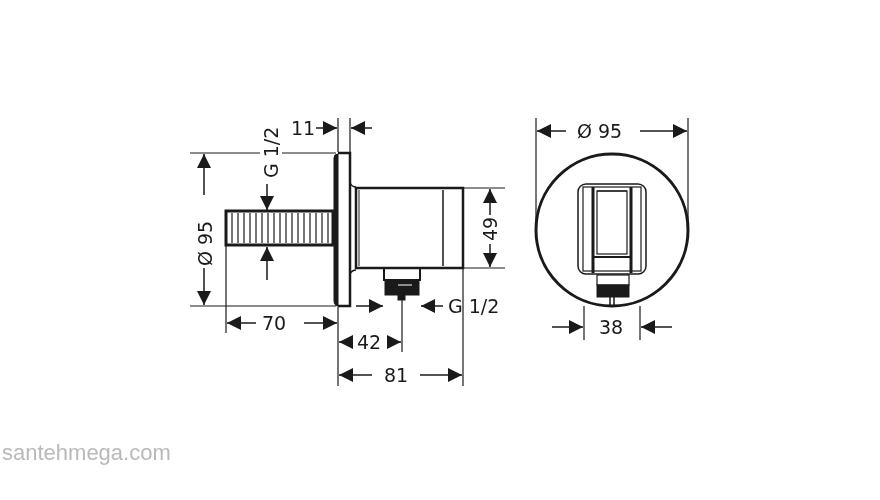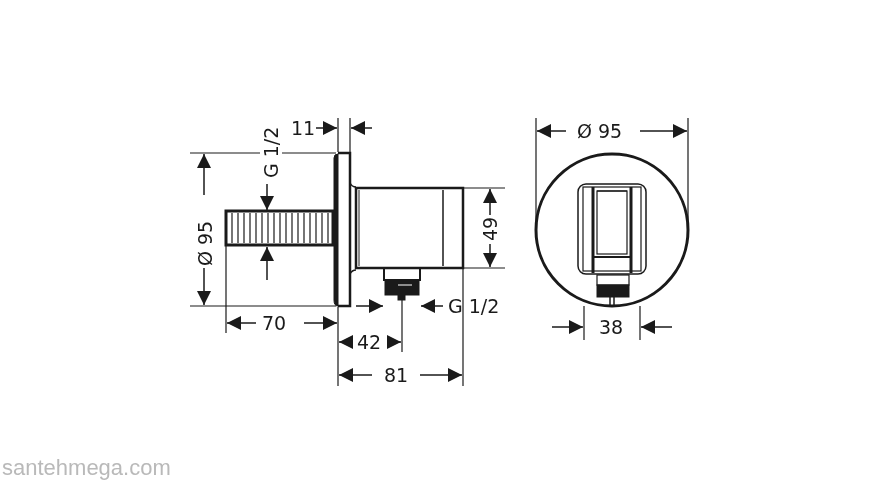--- a/index.html
+++ b/index.html
@@ -1,19 +1,19 @@
 <!DOCTYPE html>
 <html><head>
   <meta charset="utf-8">
   <style>
     html, body { margin: 0; padding: 0; background: #ffffff; }
     body { width: 880px; height: 500px; position: relative; overflow: hidden; }
     #drawing { position: absolute; left: 0; top: 0; }
     .dim-text { font-family: "DejaVu Sans", sans-serif; font-size: 19px; fill: #1a1a1a; }
-    .watermark { position: absolute; left: 2px; top: 455px; font-family: "Liberation Sans", sans-serif; font-size: 22px; color: #b9b9b9; text-align: right; }
+    .watermark { position: absolute; left: 2px; top: 440px; font-family: "Liberation Sans", sans-serif; font-size: 22px; color: #b9b9b9; text-align: right; }
   </style>
 </head>
 <body>
 
 <svg id="drawing" width="880" height="500" viewBox="0 0 880 500" xmlns="http://www.w3.org/2000/svg">
   <defs>
     <marker id="arr" viewBox="0 0 10 10" refX="10" refY="5" markerWidth="14" markerHeight="14" markerUnits="userSpaceOnUse" orient="auto">
       <path d="M0,0 L10,5 L0,10 z" fill="#1a1a1a"></path>
     </marker>
   </defs>

